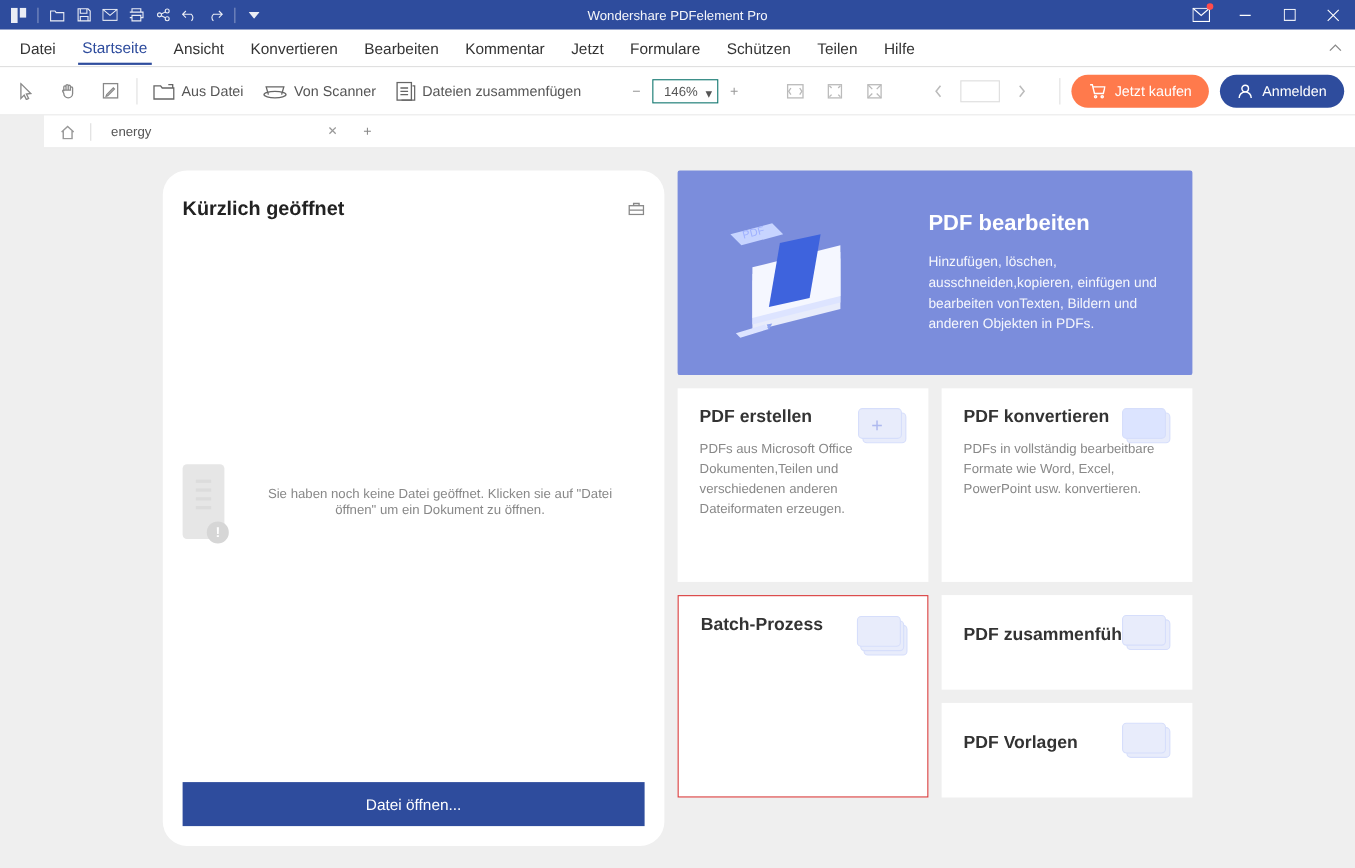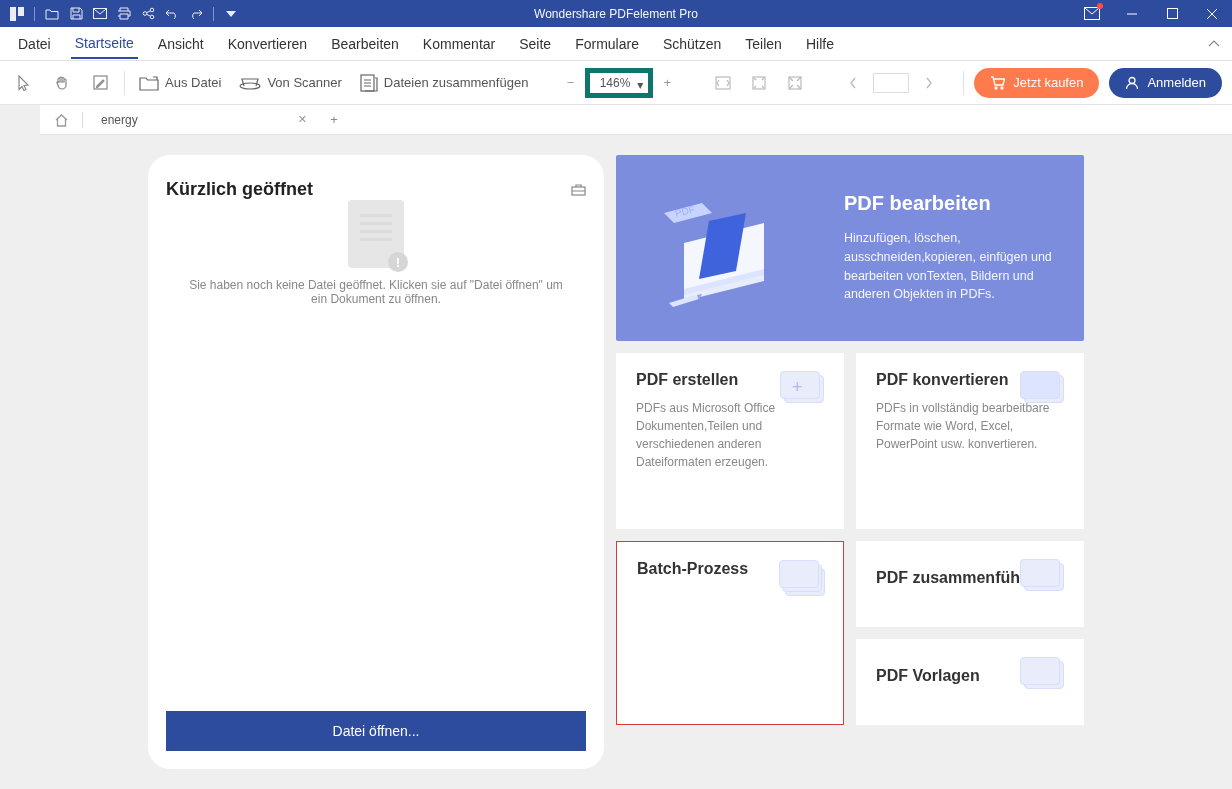--- a/index.html
+++ b/index.html
@@ -14,39 +14,39 @@
 .menubar { height: 34px; background: #fff; display: flex; align-items: center; padding: 0 14px; gap: 16px; border-bottom: 1px solid #e0e0e0; position: relative; }
 .menubar .menu-item { font-size: 14px; color: #333; padding: 6px 4px; cursor: pointer; }
 .menubar .menu-item.active { color: #2e4c9d; border-bottom: 2px solid #2e4c9d; }
 .menubar .collapse { position: absolute; right: 12px; }
 .toolbar { height: 44px; background: #fff; display: flex; align-items: center; padding: 0 10px; gap: 10px; border-bottom: 1px solid #e5e5e5; }
 .toolbar .tl-btn { width: 28px; height: 28px; display: flex; align-items: center; justify-content: center; cursor: pointer; color: #555; }
 .toolbar .tl-sep { width: 1px; height: 24px; background: #e0e0e0; }
 .toolbar .tl-labeled { display: flex; align-items: center; gap: 6px; cursor: pointer; color: #555; font-size: 13px; padding: 0 4px; }
 .toolbar .zoom { display: flex; align-items: center; gap: 2px; margin-left: auto; margin-right: 20px; }
 .toolbar .zoom-btn { width: 24px; height: 24px; display: flex; align-items: center; justify-content: center; cursor: pointer; color: #999; }
-.toolbar .zoom-val { border: 5px solid #0f766e; padding: 3px 18px 3px 10px; font-size: 12px; color: #555; position: relative; }
+.toolbar .zoom-val { border: 1px solid #0f766e; padding: 3px 18px 3px 10px; font-size: 12px; color: #555; position: relative; }
 .toolbar .fit-group { display: flex; gap: 8px; margin-right: 20px; }
 .toolbar .nav-group { display: flex; gap: 6px; align-items: center; margin-right: 10px; }
 .toolbar .page-box { width: 36px; height: 20px; border: 1px solid #ddd; }
 .toolbar .actions { display: flex; gap: 10px; }
 .btn-pill { height: 30px; border-radius: 15px; padding: 0 16px; display: flex; align-items: center; gap: 8px; font-size: 13px; cursor: pointer; }
 .btn-buy { background: #ff7a4c; color: #fff; }
 .btn-login { background: #2e4c9d; color: #fff; }
 .tabbar { height: 30px; background: #fff; display: flex; align-items: center; padding: 0 12px; gap: 12px; border-bottom: 1px solid #e5e5e5; margin-left: 40px; }
 .tabbar .home-icon { width: 18px; height: 18px; display: flex; align-items: center; justify-content: center; color: #888; cursor: pointer; }
 .tabbar .tab-sep { width: 1px; height: 16px; background: #ddd; }
 .tabbar .tab { display: flex; align-items: center; gap: 10px; font-size: 12px; color: #555; padding: 0 6px; }
 .tabbar .tab .close { color: #999; cursor: pointer; font-size: 11px; }
 .tabbar .add-tab { color: #888; cursor: pointer; width: 18px; text-align: center; }
 .workspace { display: flex; padding: 20px 148px; gap: 12px; height: 654px; }
 .panel-left { width: 456px; background: #fff; display: flex; flex-direction: column; padding: 24px 18px 18px; border-radius: 22px; }
 .panel-left .head { display: flex; align-items: center; justify-content: space-between; }
 .panel-left .head h2 { font-size: 18px; font-weight: 700; color: #222; }
-.panel-left .empty { flex: 1; display: flex; flex-direction: column; align-items: center; text-align: center; color: #888; font-size: 12px; gap: 10px; }
+.panel-left .empty { flex: 1; display: flex; flex-direction: row; align-items: center; text-align: center; color: #888; font-size: 12px; gap: 10px; }
 .panel-left .doc-icon { width: 56px; height: 68px; background: #e6e6e6; border-radius: 4px; position: relative; }
 .panel-left .doc-icon::before { content: ""; position: absolute; top: 14px; left: 12px; right: 12px; height: 3px; background: #dcdcdc; box-shadow: 0 8px 0 #dcdcdc, 0 16px 0 #dcdcdc, 0 24px 0 #dcdcdc; }
 .panel-left .doc-icon::after { content: "!"; position: absolute; right: -4px; bottom: -4px; width: 20px; height: 20px; border-radius: 50%; background: #d6d6d6; color: #fff; font-weight: 700; display: flex; align-items: center; justify-content: center; font-size: 13px; }
 .panel-left .open-btn { height: 40px; background: #2e4c9d; color: #fff; display: flex; align-items: center; justify-content: center; font-size: 14px; cursor: pointer; }
 .panel-right { flex: 1; display: flex; flex-direction: column; gap: 12px; }
 .hero { height: 186px; background: #7b8ddc; border-radius: 2px; display: flex; align-items: center; padding: 20px 28px; color: #fff; gap: 30px; cursor: pointer; }
 .hero .illus { width: 170px; height: 140px; position: relative; flex-shrink: 0; }
 .hero h2 { font-size: 20px; font-weight: 700; margin-bottom: 14px; }
 .hero p { font-size: 12.5px; line-height: 1.5; opacity: .92; max-width: 290px; }
 .grid { display: grid; grid-template-columns: 1fr 1fr; gap: 12px; }
@@ -144,21 +144,21 @@
   </div>
 </div>
 
 <div class="menubar">
   <div class="menu-item">Datei</div>
   <div class="menu-item active">Startseite</div>
   <div class="menu-item">Ansicht</div>
   <div class="menu-item">Konvertieren</div>
   <div class="menu-item">Bearbeiten</div>
   <div class="menu-item">Kommentar</div>
-  <div class="menu-item">Seite</div>
+  <div class="menu-item">Jetzt</div>
   <div class="menu-item">Formulare</div>
   <div class="menu-item">Schützen</div>
   <div class="menu-item">Teilen</div>
   <div class="menu-item">Hilfe</div>
   <div class="collapse">
       <svg width="12" height="8" viewBox="0 0 12 8" fill="none" stroke="#888" stroke-width="1.2">
         <path d="M1 6l5-5 5 5"></path>
       </svg>
     </div>
 </div>

